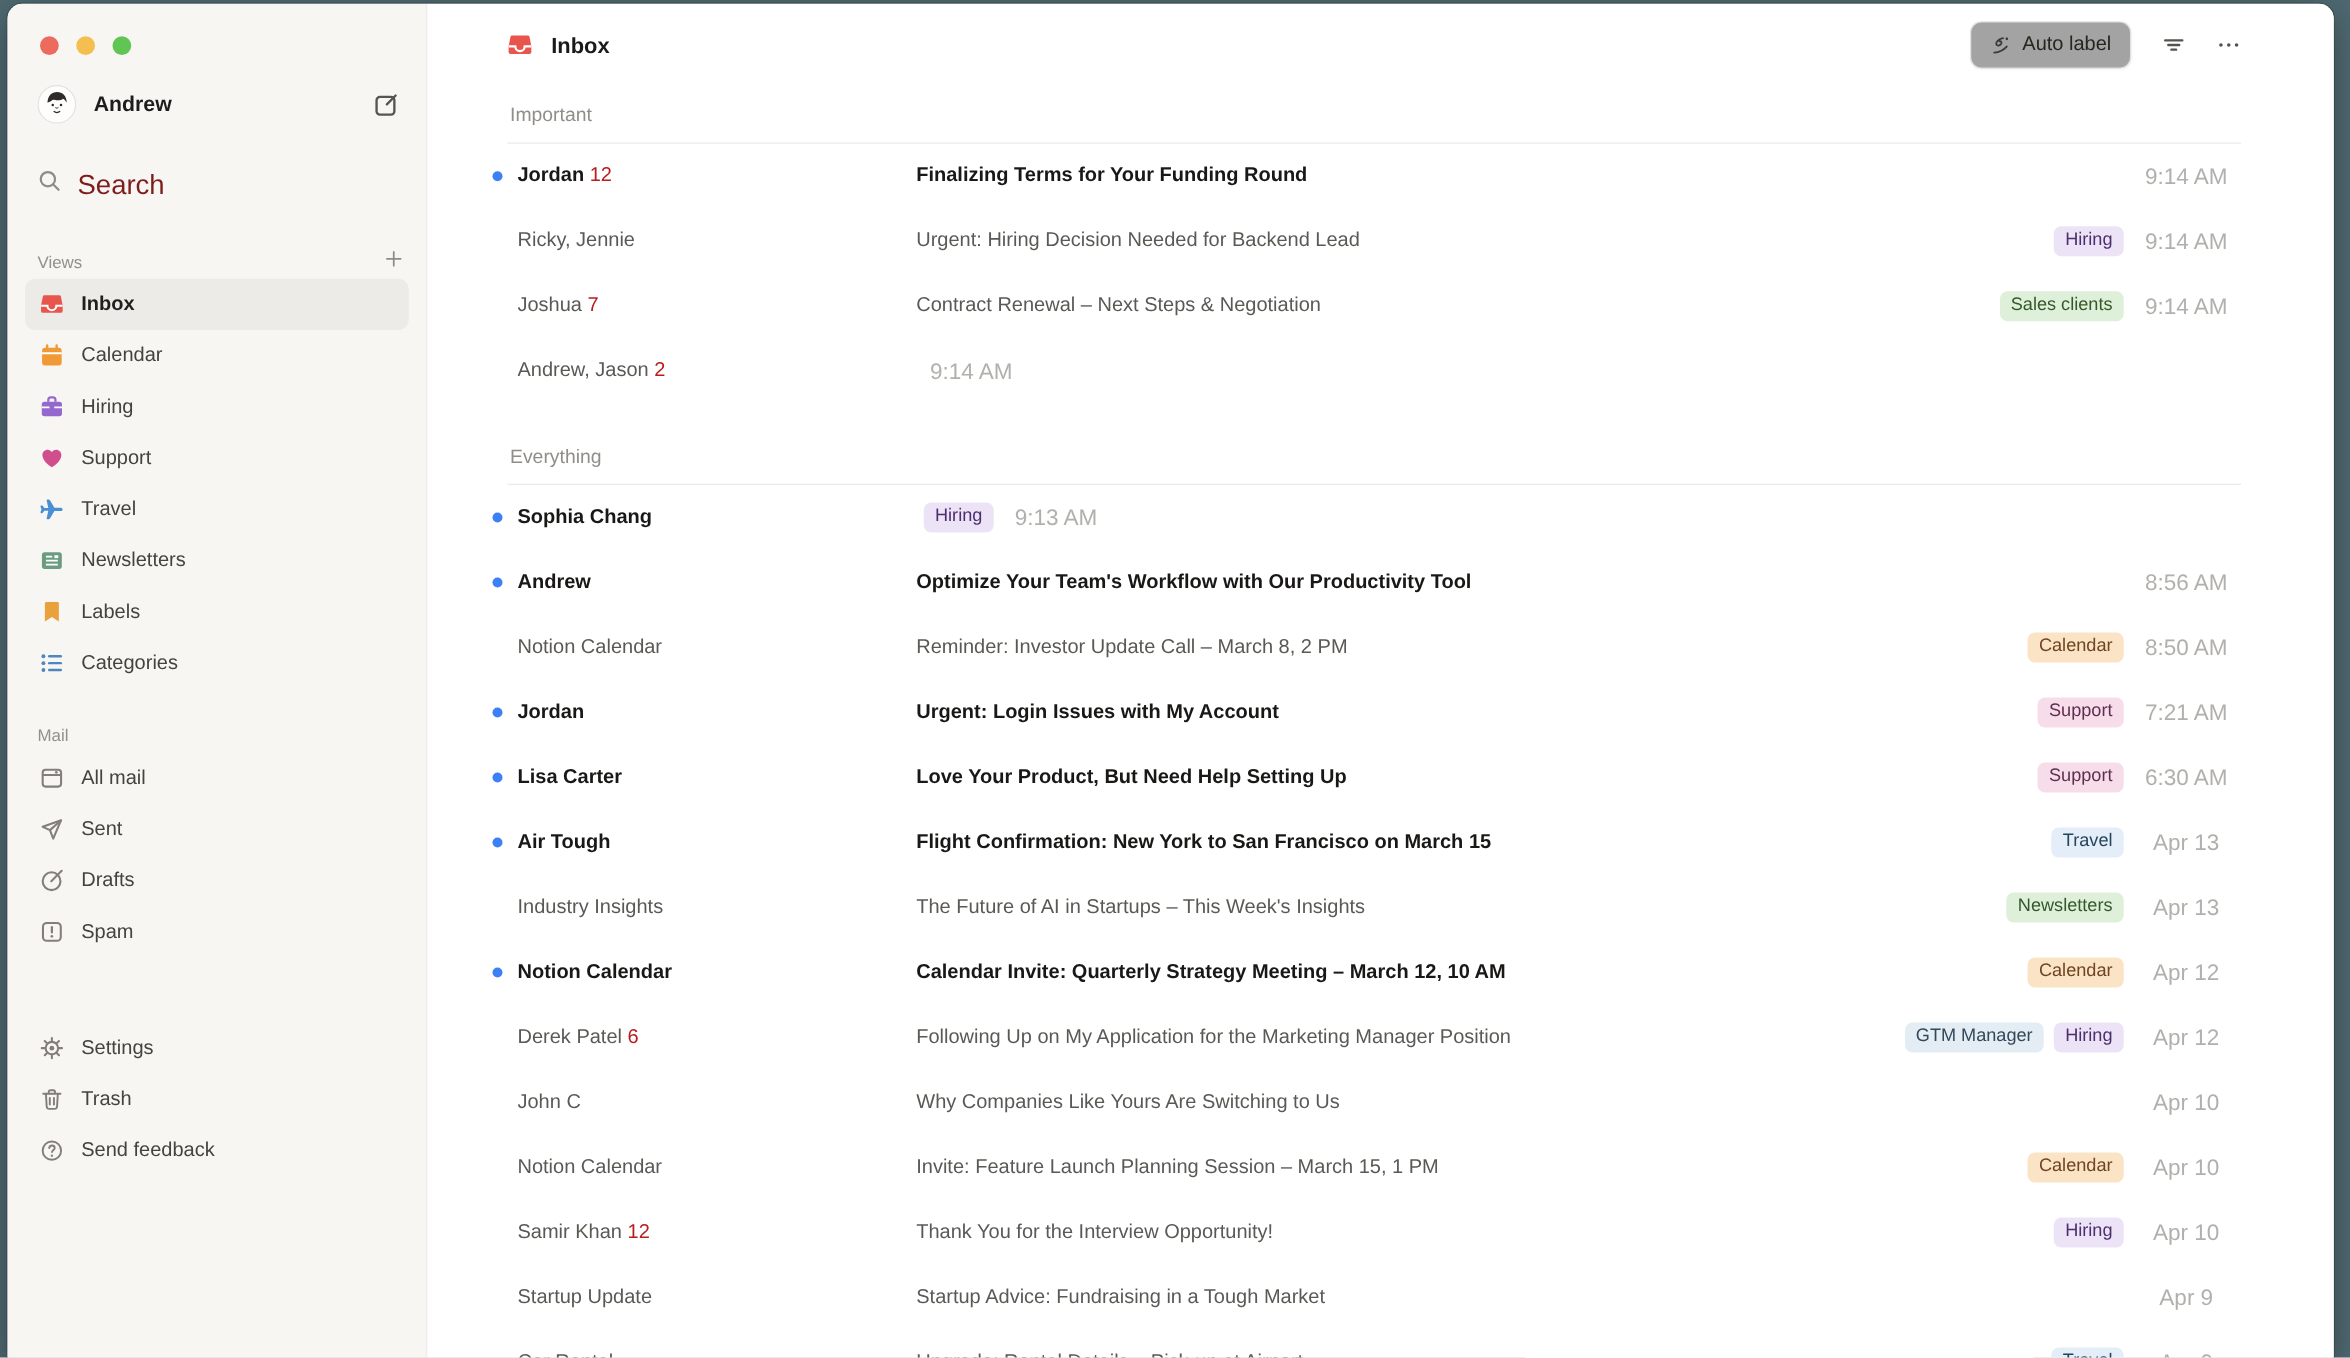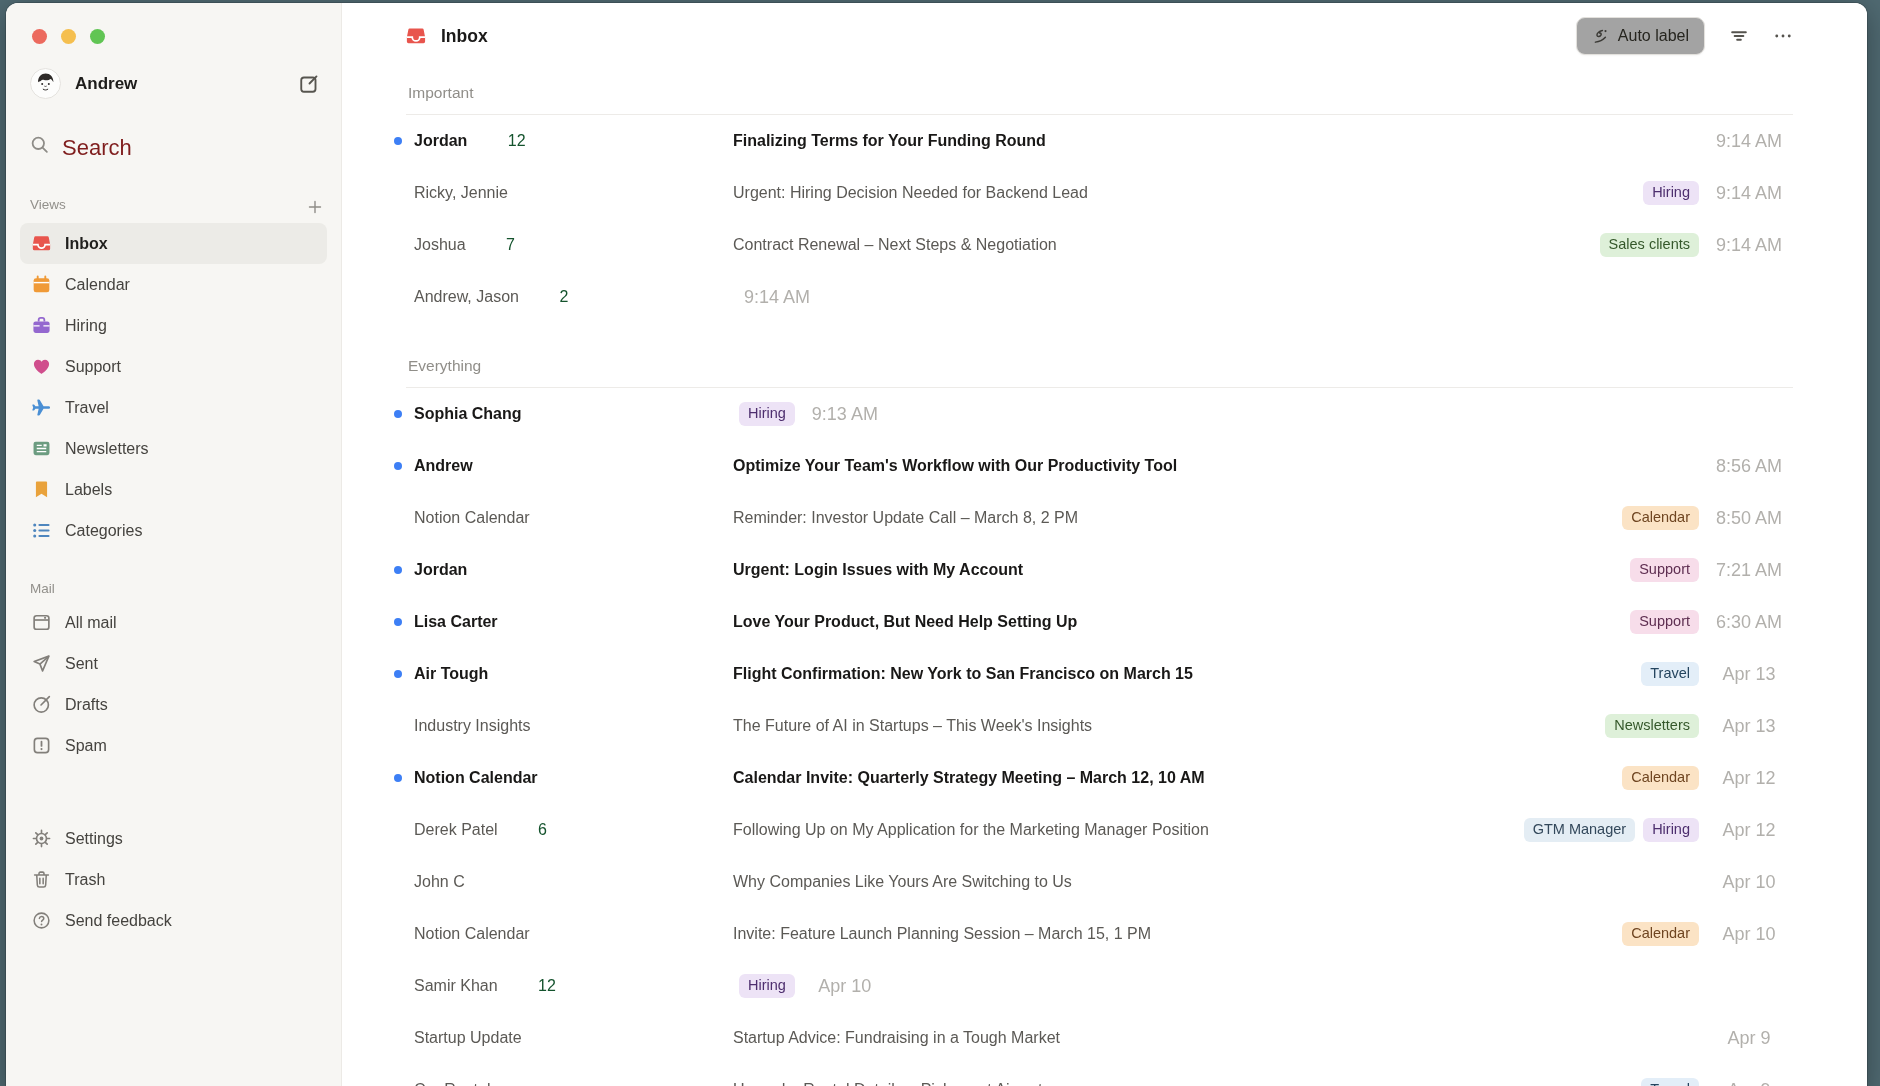--- a/index.html
+++ b/index.html
@@ -24,21 +24,21 @@
   .tl{width:15px;height:15px;border-radius:50%;display:inline-block;}
   .tl.red{background:#EC6A5E;}
   .tl.yellow{background:#F5BF4F;}
   .tl.green{background:#61C554;}
   .user-row{display:flex;align-items:center;margin-top:24px;padding:0 6px 0 10px;gap:14px;}
   .avatar{width:31px;height:31px;border-radius:50%;flex:none;display:block;}
   .user-name{font-size:17px;font-weight:700;color:#1E1D1B;flex:1;}
   .icon-btn{background:none;border:none;padding:2px;cursor:pointer;color:#57554F;display:flex;}
   .search-row{display:flex;align-items:flex-start;gap:13px;margin-top:30px;padding:6px 10px;border-radius:8px;color:#7f1d1d;font-size:22px;cursor:pointer;}
   .search-row .icn{color:#8E8C87;}
-  .section-head{display:flex;align-items:flex-start;justify-content:space-between;margin:30px 2px 6px 10px;font-size:13.5px;color:#92908B;}
+  .section-head{display:flex;align-items:flex-end;justify-content:space-between;margin:30px 2px 6px 10px;font-size:13.5px;color:#92908B;}
   .section-head .icon-btn{color:#8E8C87;}
   .nav{display:flex;flex-direction:column;}
   .nav-item{display:flex;align-items:center;gap:14px;height:41px;padding:0 12px;border-radius:8px;font-size:16px;color:#45433F;cursor:pointer;}
   .nav-item.selected{background:#ECEBE7;color:#201F1D;font-weight:700;}
   .nav-item .icn{width:19px;height:19px;flex:none;}
   .icn{display:inline-flex;}
   .icn svg{width:100%;height:100%;display:block;}
   .gray-ic{color:#827F7A;}
   .footer-nav{margin-top:52px;}
   
@@ -51,21 +51,21 @@
     box-shadow:0 1px 2px rgba(0,0,0,.04);font-family:inherit;}
   .auto-label-btn .icn{width:17px;height:17px;color:#3b3a36;}
   .hdr-icon{margin-left:24px;color:#55534E;cursor:pointer;width:20px;height:20px;}
   .list{flex:1;padding:0 74px 0 64px;overflow:hidden;}
   .section-title-row{padding:15px 0 12px 2px;border-bottom:1px solid #EDEBE8;font-size:15.5px;color:#908E89;}
   .section-title-row.later{padding-top:34px;}
   .email-row{display:flex;align-items:center;height:52px;font-size:16px;cursor:pointer;}
   .dotcol{width:20px;min-width:20px;display:flex;align-items:center;margin-left:-12px;}
   .udot{width:8px;height:8px;border-radius:50%;}
   .sender{width:319px;min-width:319px;color:#5B5955;white-space:nowrap;overflow:hidden;text-overflow:ellipsis;padding-right:16px;box-sizing:border-box;}
-  .cnt{color:#14532d;font-weight:400;margin-left:36px;}
+  .cnt{color:#b91c1c;font-weight:400;}
   .subject{flex:1;color:#5B5955;white-space:nowrap;overflow:hidden;text-overflow:ellipsis;}
   .email-row.unread .sender,.email-row.unread .subject{color:#191817;font-weight:700;}
   .tagwrap{display:flex;gap:8px;margin:0 6px;flex:none;}
   .tag{font-size:14.5px;padding:4px 9px;border-radius:6px;white-space:nowrap;line-height:1.1;}
   .time{width:88px;min-width:88px;text-align:center;color:#B2B0AC;font-size:18px;white-space:nowrap;}
 </style>
 </head>
 <body>
 
 <div class="window">
@@ -452,20 +452,21 @@
           <span class="sender">Notion Calendar</span>
           <span class="subject">Invite: Feature Launch Planning Session – March 15, 1 PM</span>
           <span class="tagwrap">
             <span class="tag" style="background: rgb(251, 227, 197); color: rgb(111, 69, 33);">Calendar</span>
           </span>
           <span class="time">Apr 10</span>
         </div>
         <div class="email-row">
           <span class="dotcol"></span>
           <span class="sender">Samir Khan<span class="cnt"> 12</span></span>
+          <span class="subject">Thank You for the Interview Opportunity!</span>
           <span class="tagwrap">
             <span class="tag" style="background: rgb(237, 227, 246); color: rgb(77, 46, 110);">Hiring</span>
           </span>
           <span class="time">Apr 10</span>
         </div>
         <div class="email-row">
           <span class="dotcol"></span>
           <span class="sender">Startup Update</span>
           <span class="subject">Startup Advice: Fundraising in a Tough Market</span>
           <span class="time">Apr 9</span>

